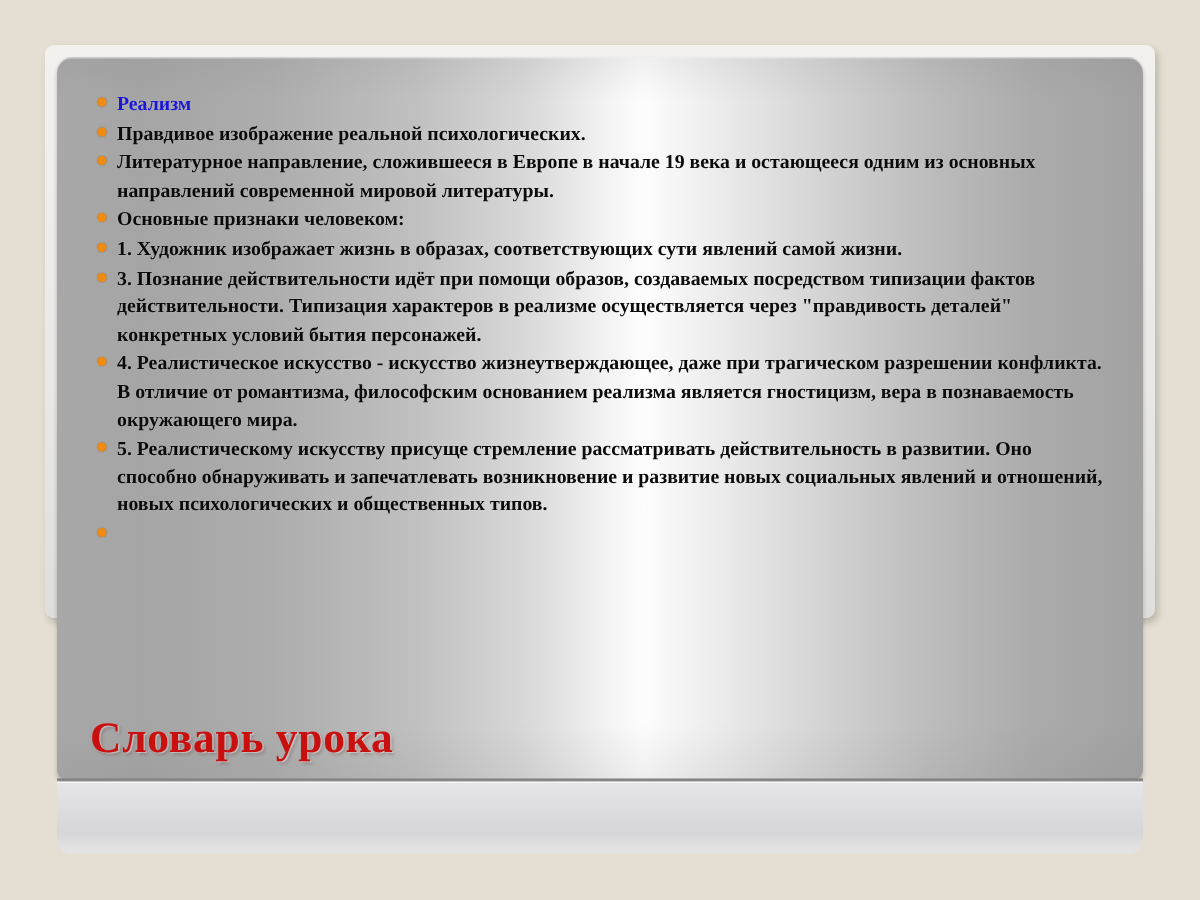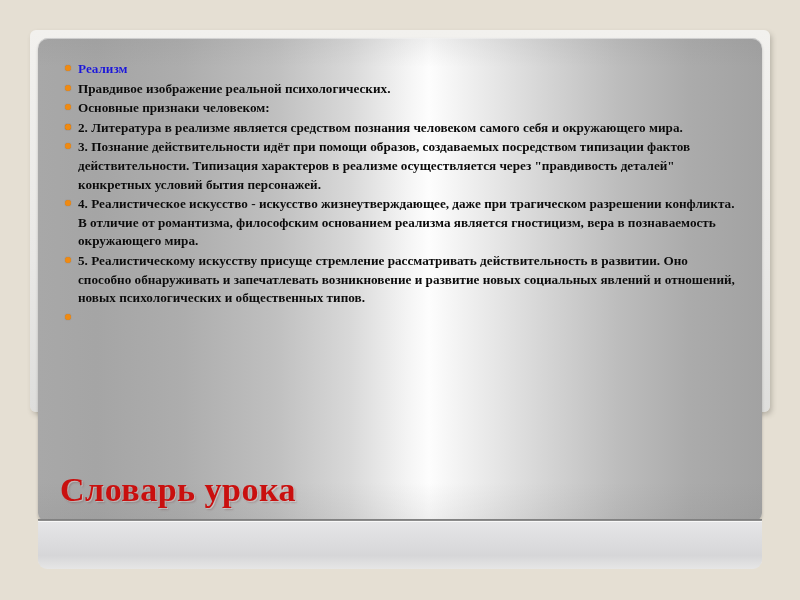--- a/index.html
+++ b/index.html
@@ -116,21 +116,21 @@
     height: 72px;
     z-index: 3;
   }
 
   #slide-title {
     position: absolute;
     left: 22px;
     bottom: 12px;
     font-family: "Liberation Serif", "DejaVu Serif", serif;
     font-weight: bold;
-    font-size: 34px;
+    font-size: 29px;
     letter-spacing: 0.5px;
     color: #c9100f;
     text-shadow: 1px 1px 0 rgba(255,255,255,0.35),
                  2px 2px 2px rgba(80,0,0,0.18);
     white-space: nowrap;
   }
 
   
   #footer-band {
     position: absolute;
@@ -166,34 +166,35 @@
       <div class="bullet-row heading">
         <span class="dot"></span>
         <span>Реализм</span>
       </div>
 
       <div class="bullet-row">
         <span class="dot"></span>
         <span>Правдивое изображение реальной психологических.</span>
       </div>
 
+      <div class="bullet-row">
+        <span class="dot"></span>
+        <span>Литературное направление, сложившееся в Европе в начале 19 века и остающееся одним из основных направлений современной мировой литературы.</span>
+      </div>
 
       <div class="bullet-row">
         <span class="dot"></span>
         <span>Основные признаки человеком:</span>
       </div>
 
       <div class="bullet-row">
         <span class="dot"></span>
-      </div>
-
-      <div class="bullet-row">
-        <span class="dot"></span>
-        <span>2. Литература в реализме является средством познания человеком самого себя и окружающего мира.</span>
-      </div>
+        <span>1. Художник изображает жизнь в образах, соответствующих сути явлений самой жизни.</span>
+      </div>
+
 
       <div class="bullet-row">
         <span class="dot"></span>
         <span>3. Познание действительности идёт при помощи образов, создаваемых посредством типизации фактов действительности. Типизация характеров в реализме осуществляется через "правдивость деталей" конкретных условий бытия персонажей.</span>
       </div>
 
       <div class="bullet-row">
         <span class="dot"></span>
         <span>4. Реалистическое искусство - искусство жизнеутверждающее, даже при трагическом разрешении конфликта. В отличие от романтизма, философским основанием реализма является гностицизм, вера в познаваемость окружающего мира.</span>
       </div>

